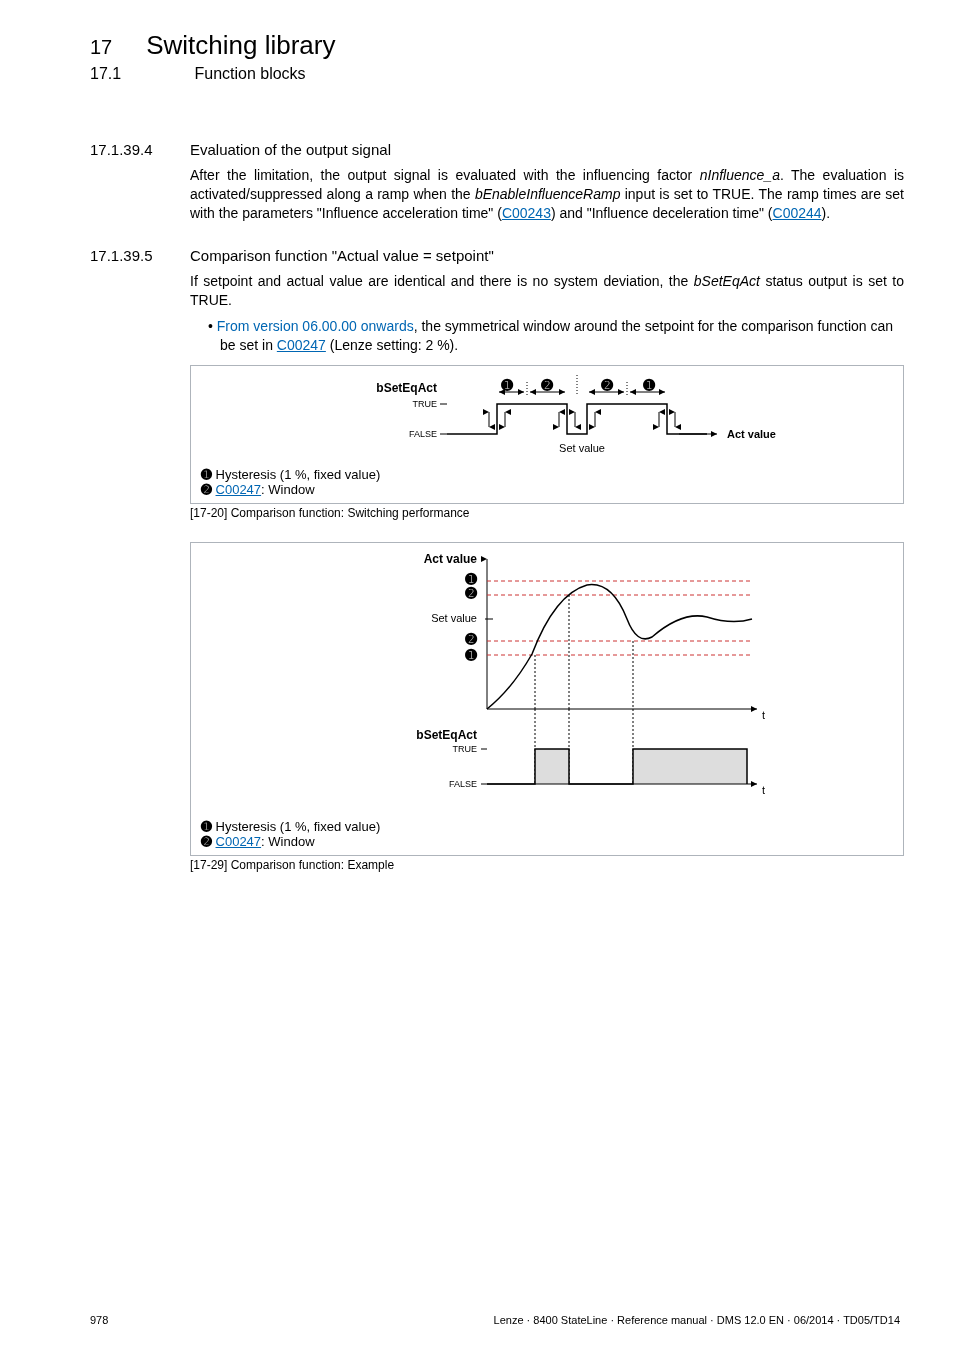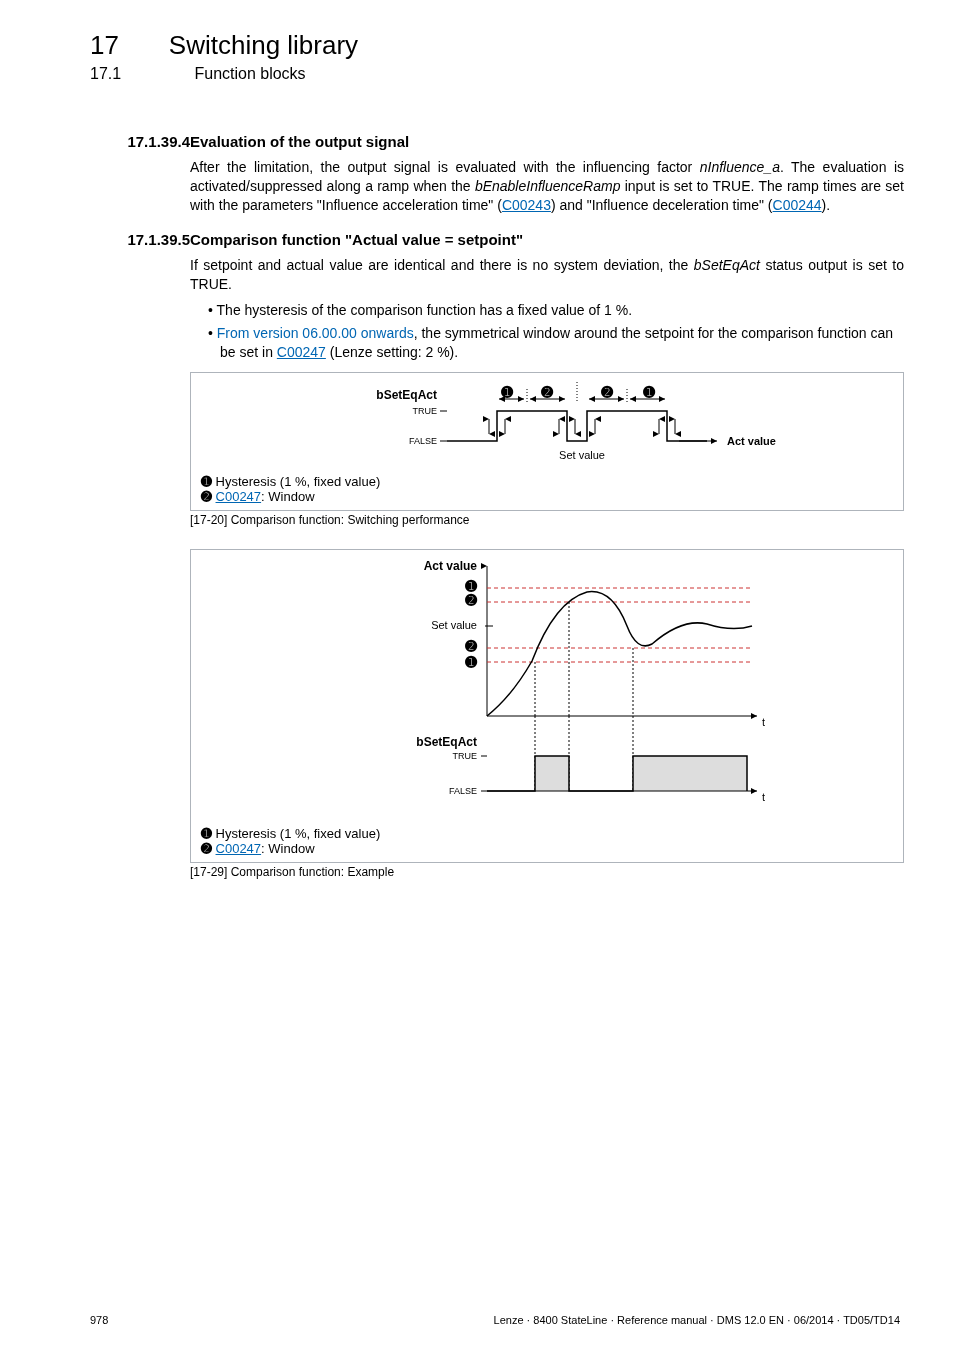--- a/index.html
+++ b/index.html
@@ -6,40 +6,39 @@
   body {
     font-family: "Segoe UI", "Myriad Pro", Arial, sans-serif;
     width: 954px;
     height: 1350px;
     background: #fff;
     color: #000;
     position: relative;
     padding: 30px 50px 20px 90px;
     font-size: 14px;
   }
-  .header-line .ch { font-size: 26px; font-weight: 400; margin-right: 46px; }
+  .header-line .ch { font-size: 20px; font-weight: 400; margin-right: 30px; }
   .header-line .ch-title { font-size: 26px; font-weight: 400; }
   .sub-line { margin-top: 4px; font-size: 16px; }
   .sub-line .sn { display: inline-block; width: 100px; }
   .dashes {
     margin-top: 18px;
     font-family: monospace;
     letter-spacing: 0px;
     font-size: 14px;
     overflow: hidden;
     white-space: nowrap;
     color: #000;
   }
   .sec-h {
-    margin-top: 16px;
+    margin-top: 24px;
     display: flex;
     align-items: baseline;
-    font-weight: 700;
+    font-weight: 400;
     font-size: 15px;
-    text-align: right;
   }
   .sec-h .num { width: 100px; flex-shrink: 0; }
   .body-p {
     margin-left: 100px;
     margin-top: 8px;
     text-align: justify;
     font-size: 14px;
     line-height: 1.35;
   }
   .bullets { margin-left: 118px; margin-top: 8px; font-size: 14px; line-height: 1.35; }
@@ -94,21 +93,20 @@
 </p>
 
 <div class="sec-h">
   <span class="num">17.1.39.5</span>
   <span>Comparison function "Actual value = setpoint"</span>
 </div>
 <p class="body-p">
   <span>If setpoint and actual value are identical and there is no system deviation, the </span><span class="ital">bSetEqAct</span><span> status output is set to TRUE.</span>
 </p>
 <ul class="bullets">
-  <li><span>The hysteresis of the comparison function has a fixed value of 1 %.</span></li>
   <li><span class="blue-text">From version 06.00.00 onwards</span><span>, the symmetrical window around the setpoint for the comparison function can be set in </span><a class="link" href="#">C00247</a><span> (Lenze setting: 2 %).</span></li>
 </ul>
 
 <div class="fig-box">
   <div class="svg-center">
   <svg width="520" height="95">
     <defs>
       <marker id="arrR" markerWidth="8" markerHeight="8" refX="6" refY="3" orient="auto">
         <path d="M0,0 L6,3 L0,6 Z" fill="#000"></path>
       </marker>

